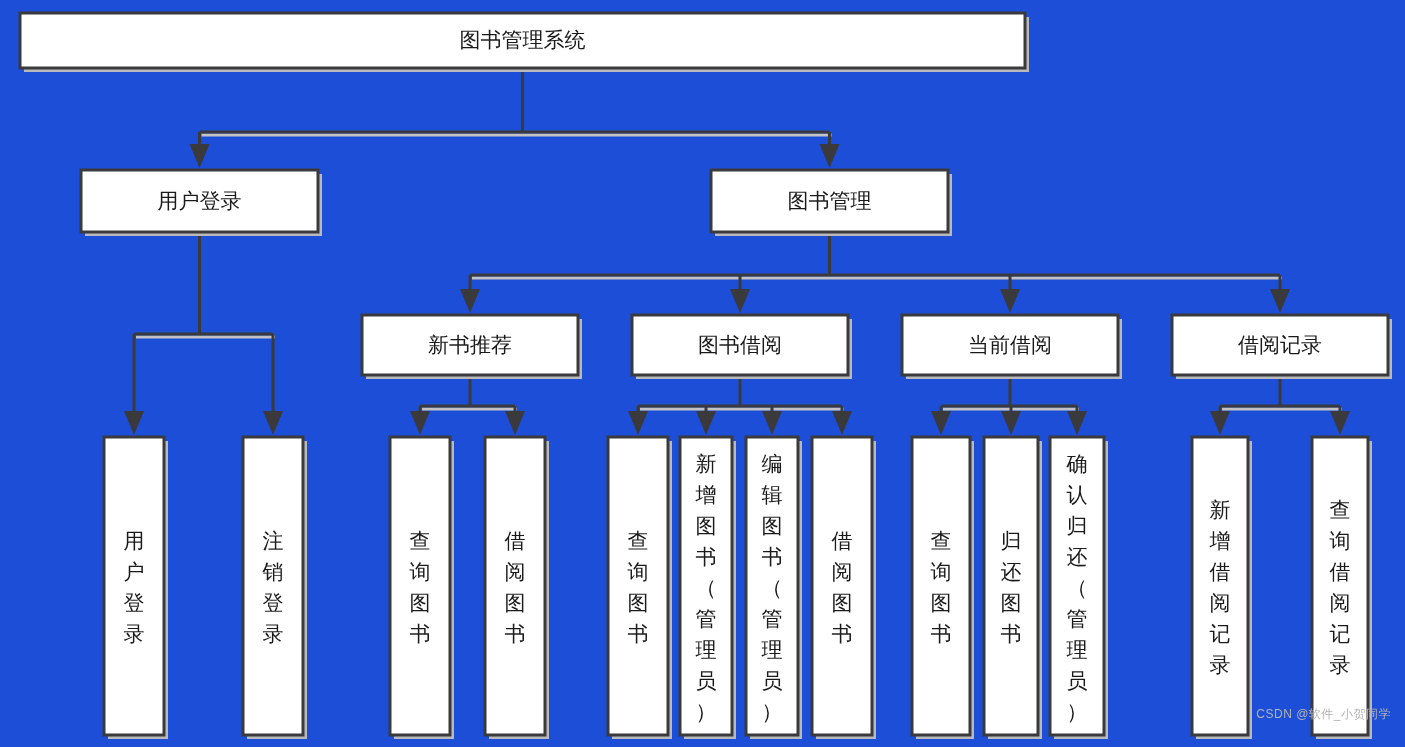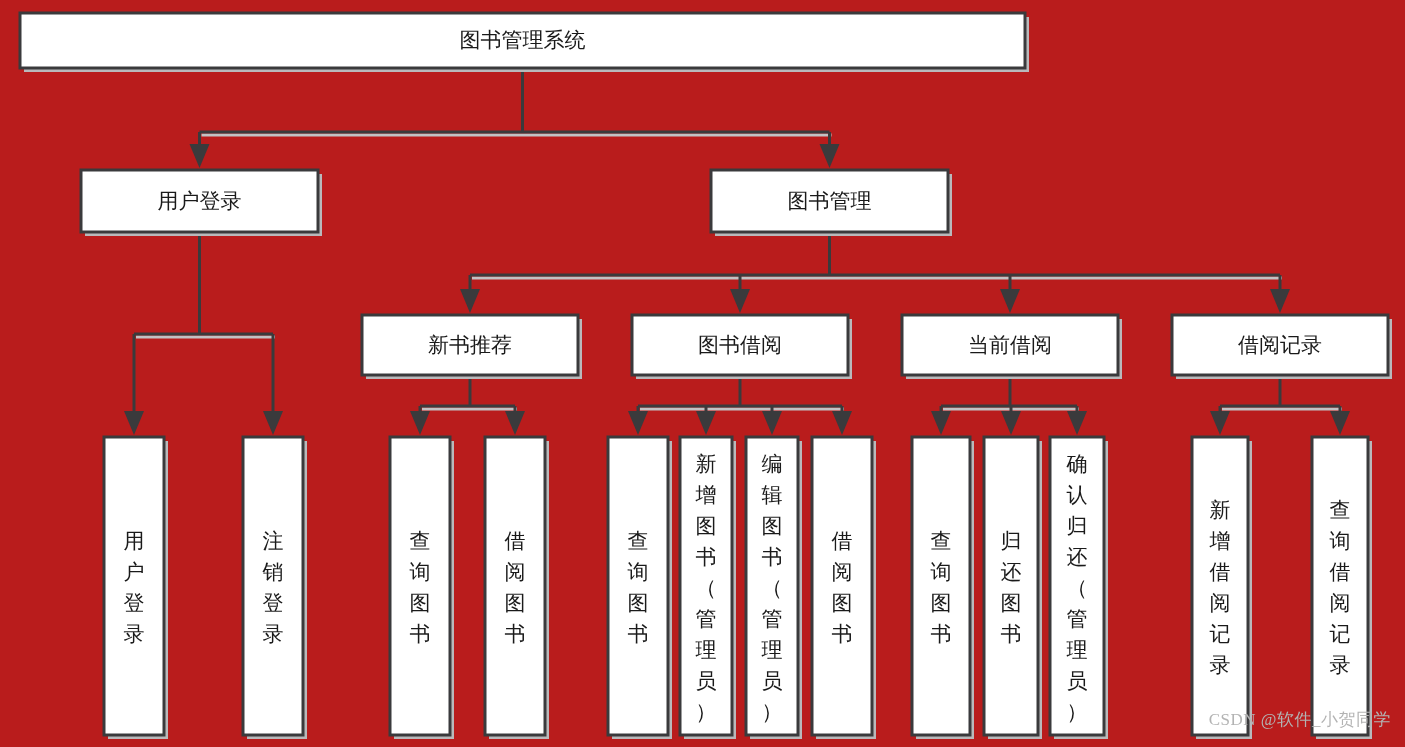--- a/index.html
+++ b/index.html
@@ -11,21 +11,21 @@
   body {
     width: 1405px;
     height: 747px;
     font-family: "Liberation Sans", "DejaVu Sans", sans-serif;
     overflow: hidden;
   }
   #diagram-root {
     position: relative;
     width: 1405px;
     height: 747px;
-    background: #b91c1c;
+    background: #1d4ed8;
   }
   svg#tree-svg {
     position: absolute;
     left: 0;
     top: 0;
     width: 1405px;
     height: 747px;
     display: block;
   }
   .node-box {
@@ -61,23 +61,23 @@
   }
   .node-label-v {
     fill: #1a1a1a;
     font-family: "Liberation Sans", "DejaVu Sans", sans-serif;
     font-size: 21px;
     text-anchor: middle;
   }
   .watermark {
     position: absolute;
     right: 14px;
-    bottom: 16px;
-    font-family: Liberation Serif, serif;
-    font-size: 17px;
+    bottom: 24px;
+    font-family: Liberation Sans, sans-serif;
+    font-size: 12px;
     color: #b3b3b3;
     letter-spacing: 0.5px;
     white-space: nowrap;
     user-select: none;
   }
 </style>
 </head>
 <body>
 
 <div id="diagram-root">

